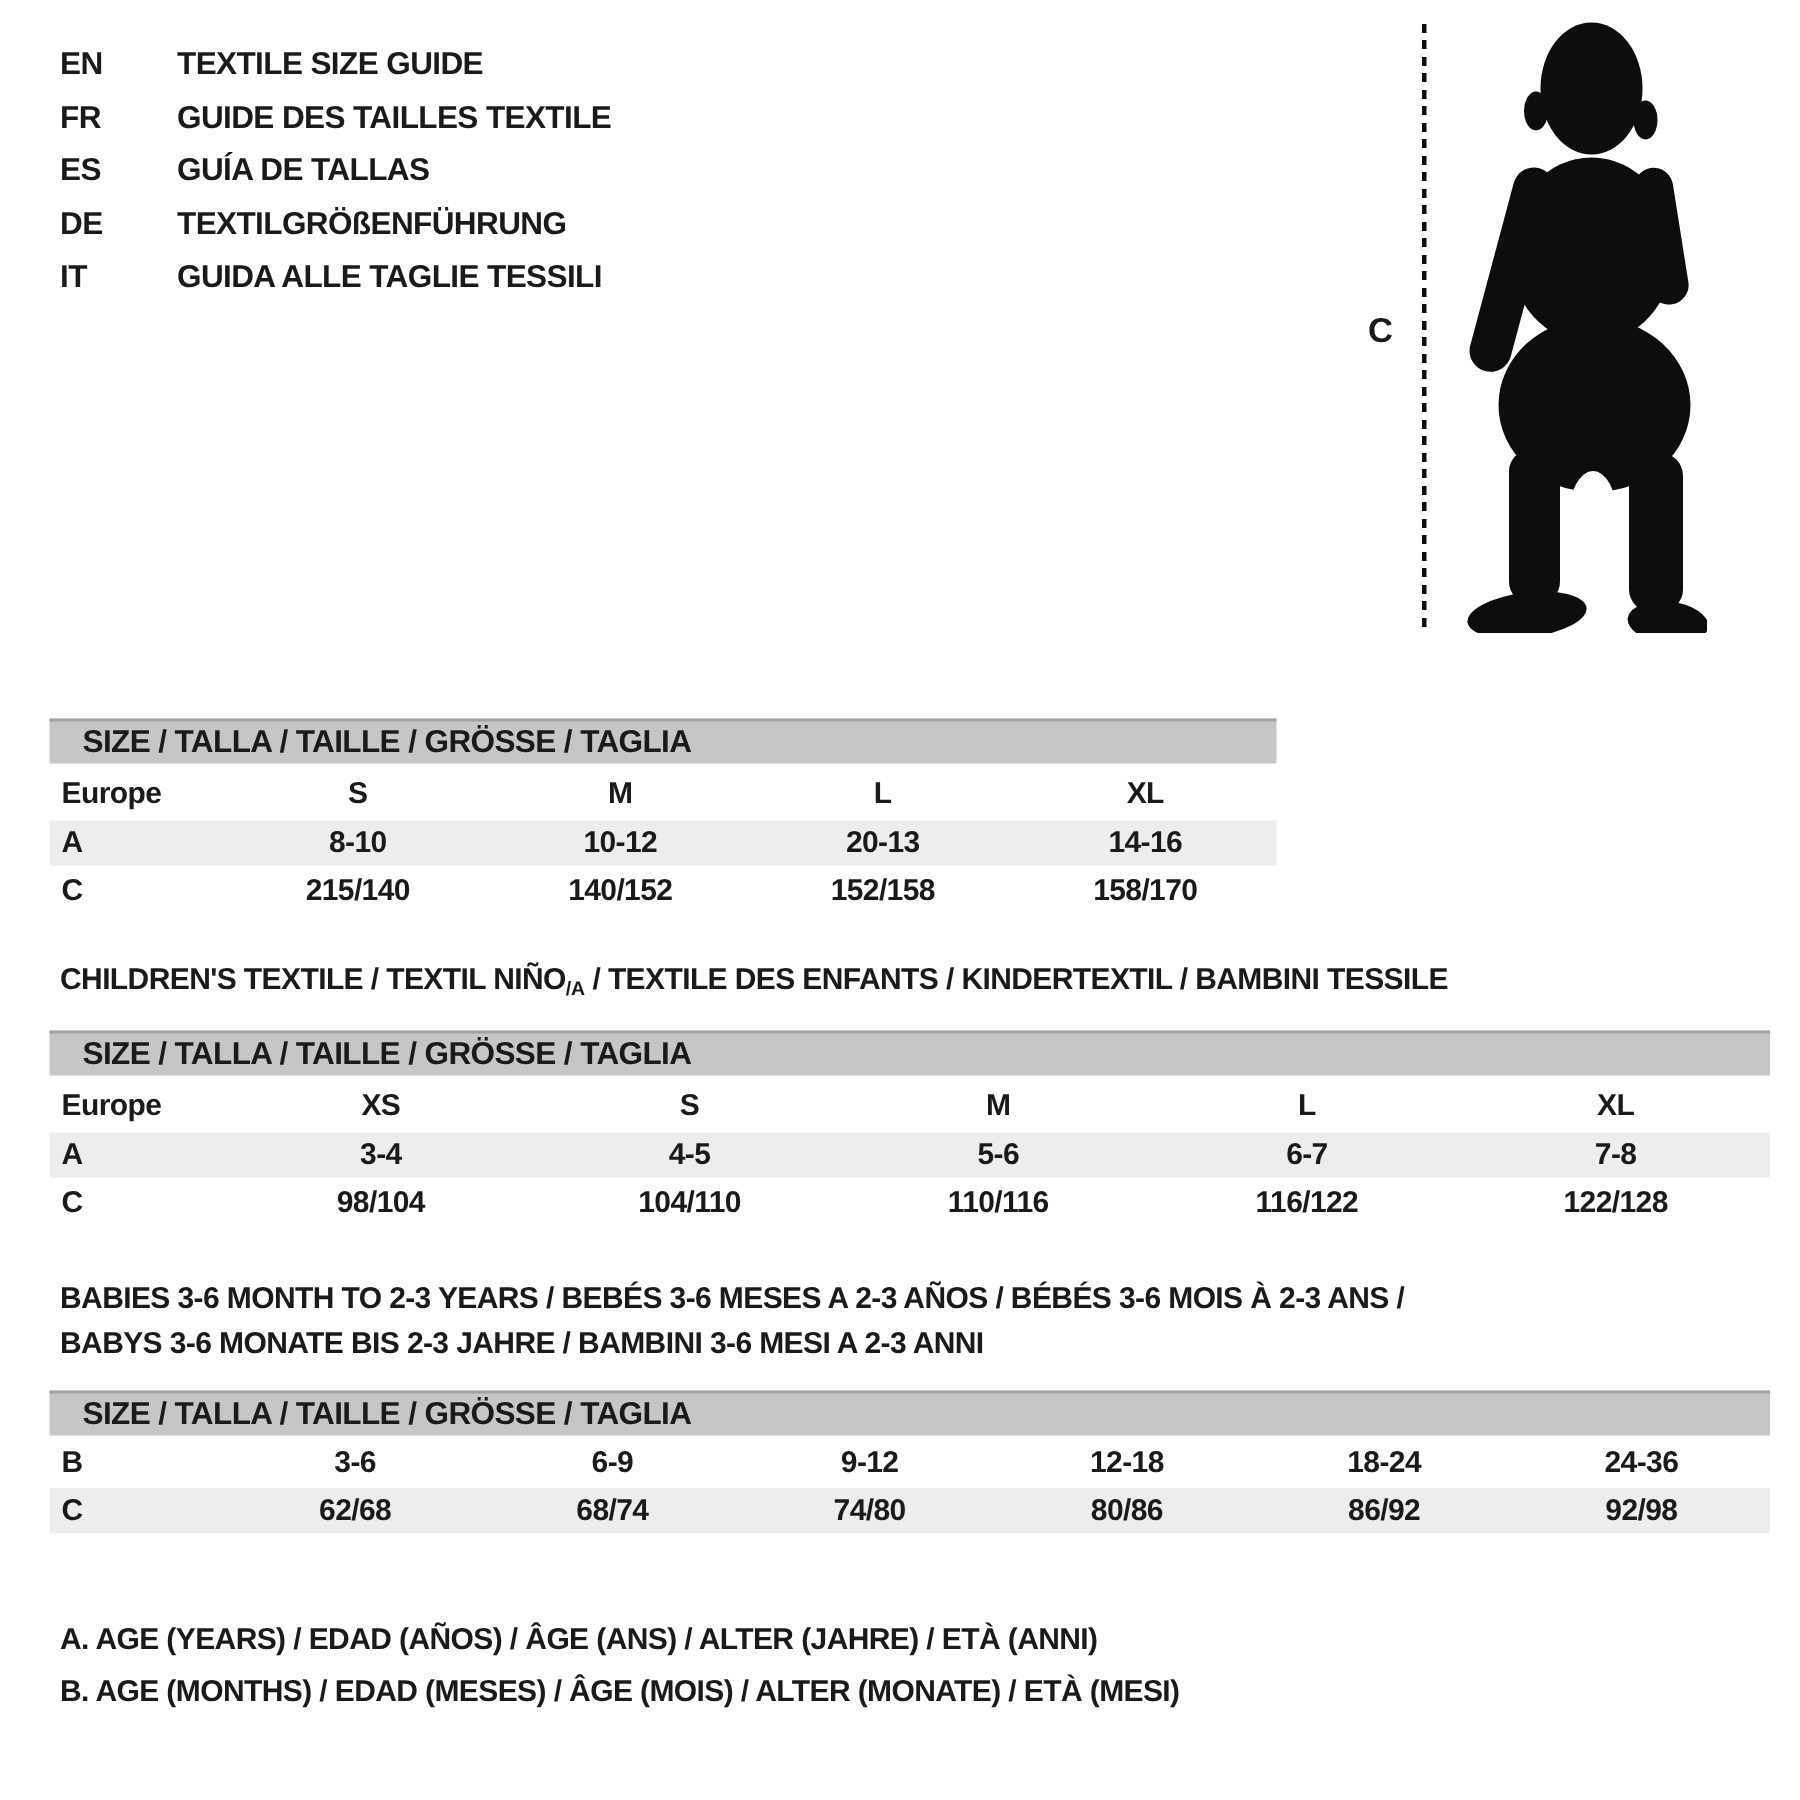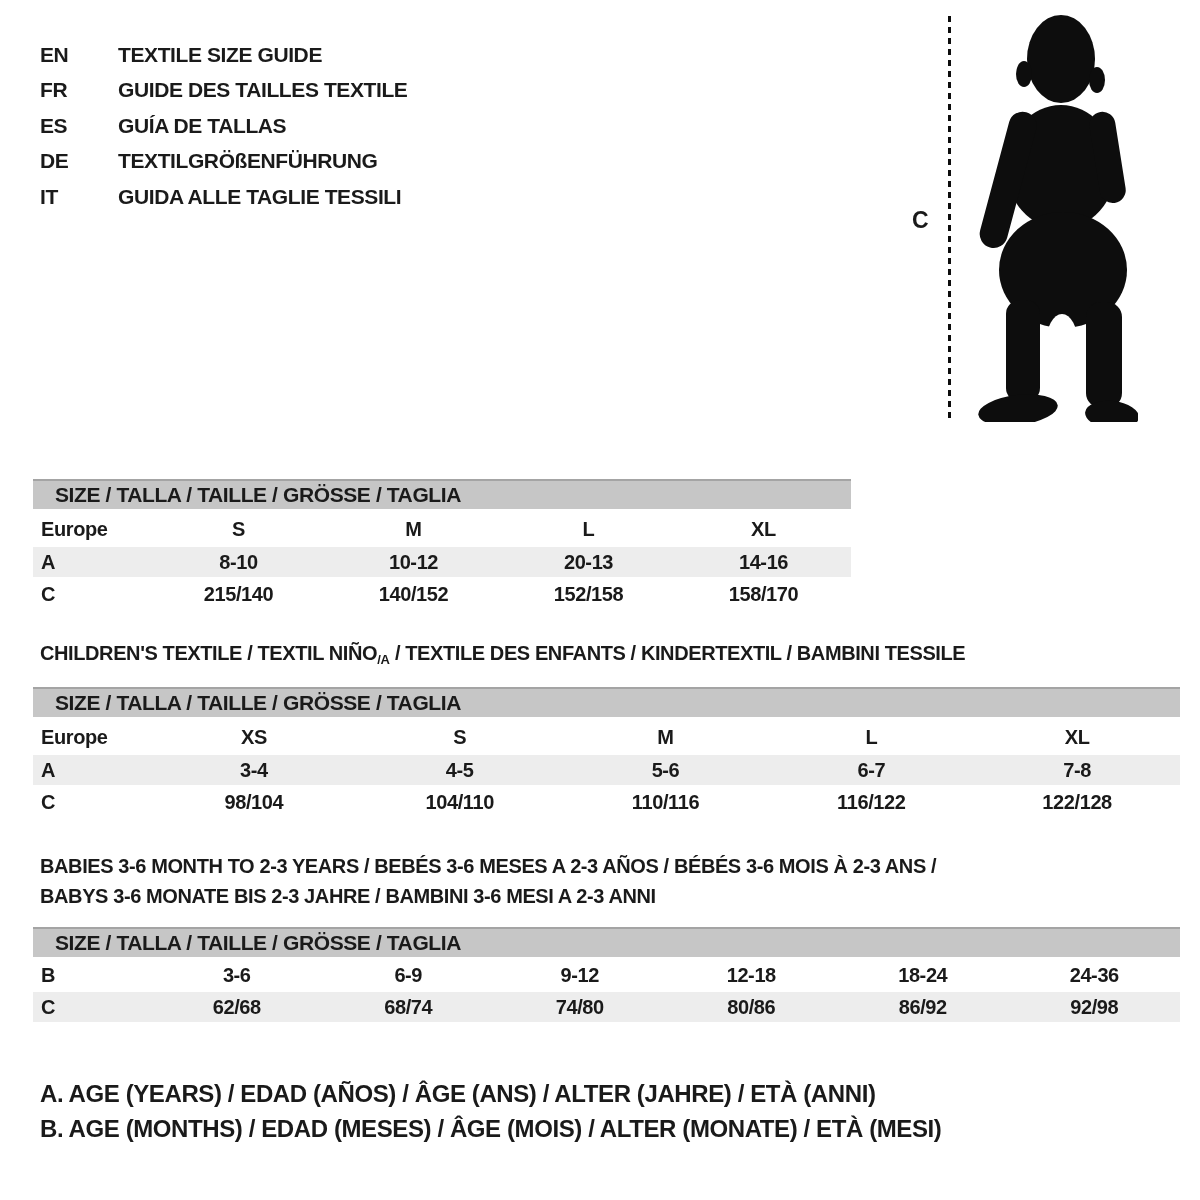--- a/index.html
+++ b/index.html
@@ -10,21 +10,21 @@
     --ink:#0d0d0d;
   }
   html,body{margin:0;padding:0;background:#fff;}
   .page{
     position:relative;width:1200px;height:1200px;background:#ffffff;overflow:hidden;
     font-family:"Liberation Sans",sans-serif;font-weight:bold;color:var(--text);
     letter-spacing:-0.4px;
   }
   
   .lang-header{position:absolute;left:40px;top:31px;}
-  .lang-row{display:flex;height:35.5px;align-items:flex-end;font-size:21px;}
+  .lang-row{display:flex;height:35.5px;align-items:flex-start;font-size:21px;}
   .lang-code{width:78px;}
   
   .figure{position:absolute;left:900px;top:0;width:300px;height:430px;}
   .dashed-line{
     position:absolute;left:48px;top:16px;width:3px;height:402px;
     background:repeating-linear-gradient(180deg,var(--ink) 0 6px,transparent 6px 11px);
   }
   .c-label{position:absolute;left:12px;top:207px;font-size:23px;}
   .baby-svg{position:absolute;left:66px;top:12px;}
   
@@ -43,21 +43,21 @@
     background:var(--bar-gray);padding-left:22px;font-size:21px;margin-bottom:3px;
   }
   .row{display:flex;align-items:center;}
   .row .lbl{width:118px;padding-left:8px;box-sizing:border-box;font-size:20px;}
   .row .cell{flex:1;text-align:center;font-size:20px;}
   .h-row{height:35px;}
   .d-row{height:30px;margin-bottom:2px;}
   .shade{background:var(--row-gray);}
   
   .legend{position:absolute;left:40px;top:1076px;}
-  .legend-line{height:35px;line-height:35px;font-size:24px;white-space:nowrap;}
+  .legend-line{height:35px;line-height:35px;font-size:20px;white-space:nowrap;}
 </style>
 </head>
 <body>
 
 <div class="page">
 
   <header class="lang-header">
     <div class="lang-row">
       <span class="lang-code">EN</span>
       <span class="lang-title">TEXTILE SIZE GUIDE</span>

